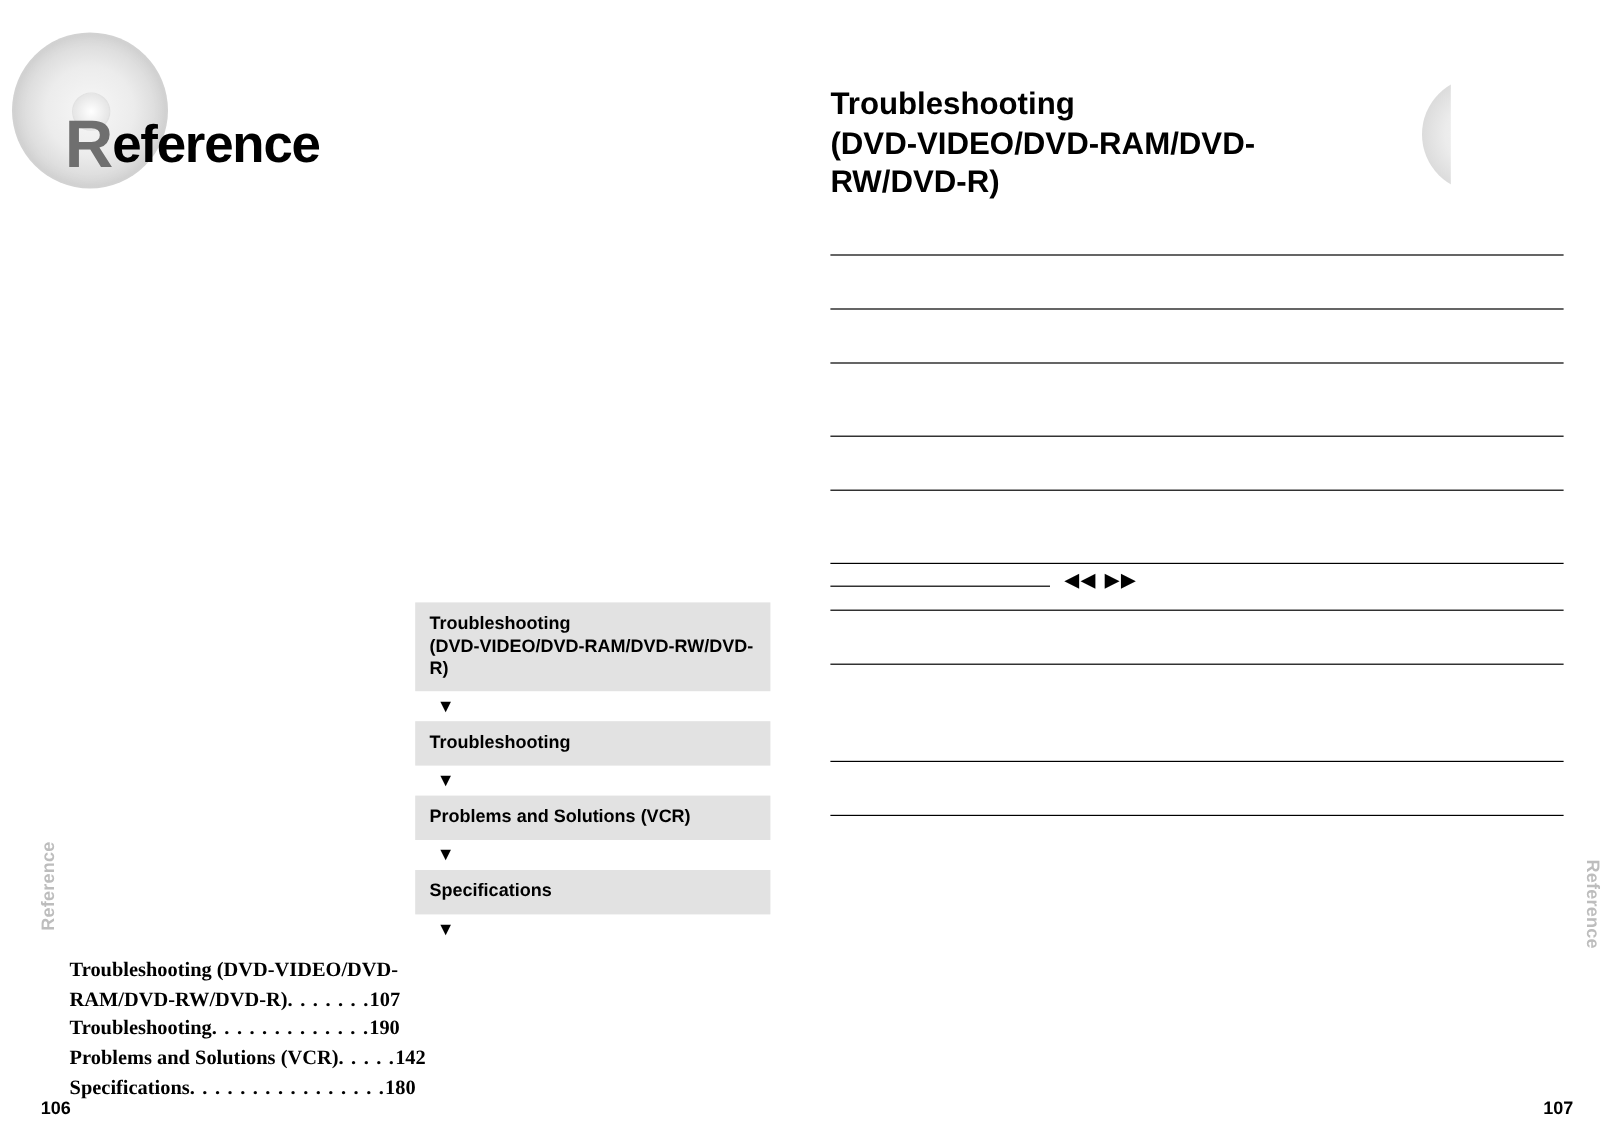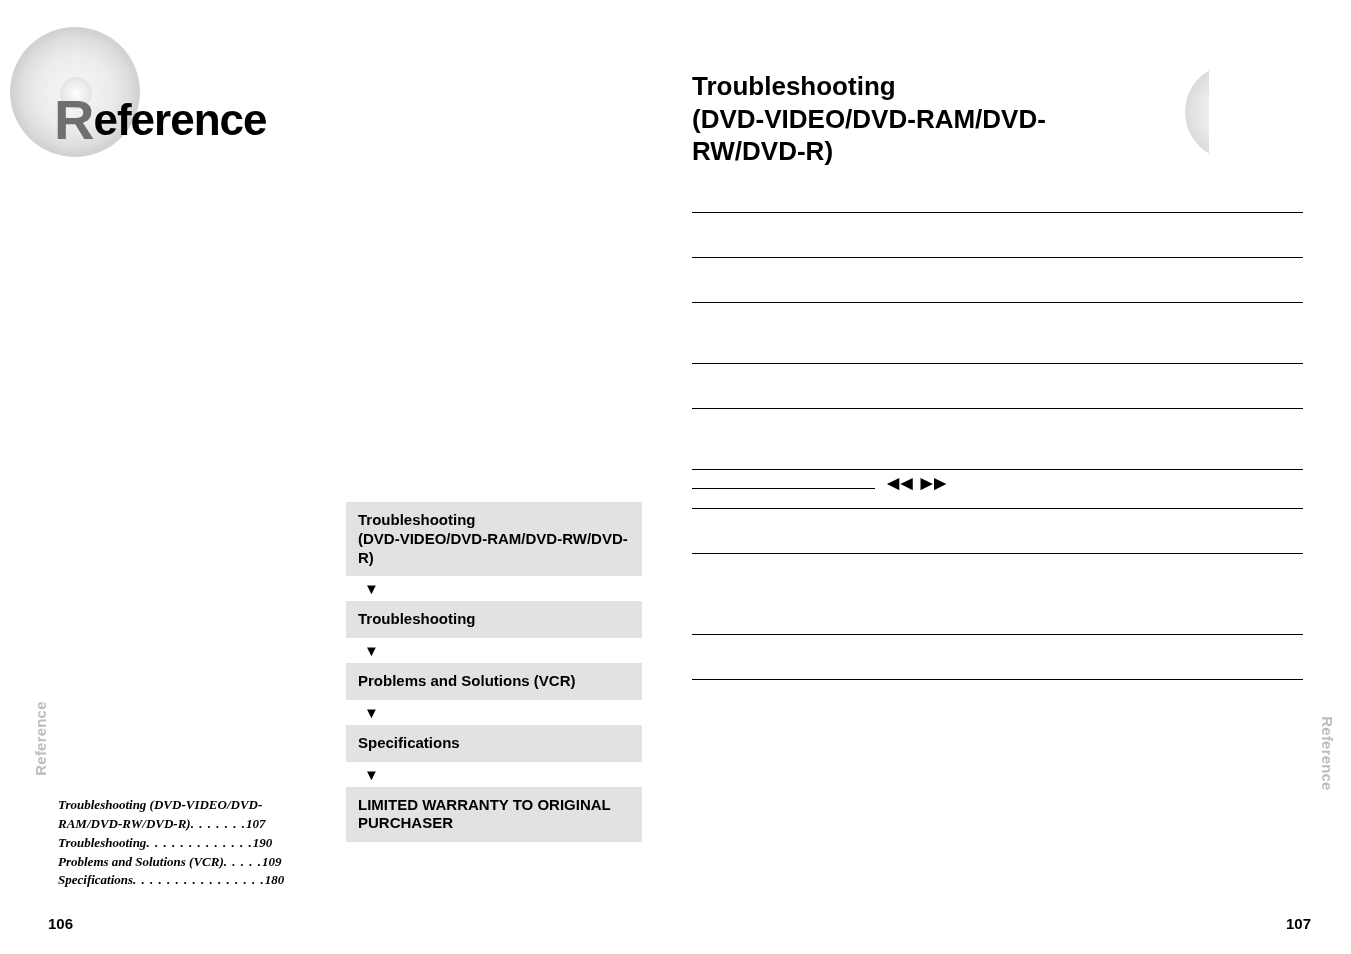--- a/index.html
+++ b/index.html
@@ -102,23 +102,22 @@
     font-weight: 800;
     vertical-align: -4px;
   }
 
   .toc-block {
     position: absolute;
     left: 58px;
     top: 796px;
     width: 300px;
     font-family: Georgia, "Times New Roman", serif;
-    font-style: italic;
     font-weight: 700;
-    font-size: 13px;
+    font-size: 17px;
     line-height: 1.45;
     color: #000;
   }
   .toc-row { display: flex; white-space: nowrap; }
   .toc-leader { flex: 0 0 auto; letter-spacing: 1px; }
   .toc-page { flex: 0 0 auto; }
 
   .flow-box-stack {
     position: absolute;
     left: 346px;
@@ -135,21 +134,21 @@
   }
   .flow-arrow {
     font-size: 15px;
     font-weight: 800;
     padding: 4px 0 4px 18px;
     color: #000;
   }
 
   .left-page-number {
     position: absolute;
-    left: 48px;
+    left: 34px;
     bottom: 22px;
     font-size: 15px;
     font-weight: 800;
     color: #000;
   }
 
   
   .right-header {
     padding-left: 20px;
     padding-right: 82px;
@@ -272,21 +271,21 @@
         <span class="toc-page">107</span>
       </div>
       <div class="toc-row">
         <span>Troubleshooting</span>
         <span class="toc-leader">   . . . . . . . . . . . . . </span>
         <span class="toc-page">190</span>
       </div>
       <div class="toc-row">
         <span>Problems and Solutions (VCR)</span>
         <span class="toc-leader">  . . . . . </span>
-        <span class="toc-page">109</span>
+        <span class="toc-page">142</span>
       </div>
       <div class="toc-row">
         <span>Specifications</span>
         <span class="toc-leader">   . . . . . . . . . . . . . . . . </span>
         <span class="toc-page">180</span>
       </div>
     </div>
 
     <div class="flow-box-stack">
       <div class="flow-box">
@@ -299,23 +298,20 @@
       </div>
       <div class="flow-arrow">▼</div>
       <div class="flow-box">
         <span>Problems and Solutions (VCR)</span>
       </div>
       <div class="flow-arrow">▼</div>
       <div class="flow-box">
         <span>Specifications</span>
       </div>
       <div class="flow-arrow">▼</div>
-      <div class="flow-box">
-        <span>LIMITED WARRANTY TO ORIGINAL PURCHASER</span>
-      </div>
     </div>
 
     <div class="left-page-number">106</div>
   </div>
 
   <div class="page page-right">
     <div class="right-header">
       <div class="right-header-text">
         <div>Troubleshooting</div>
         <div>(DVD-VIDEO/DVD-RAM/DVD-RW/DVD-R)</div>

